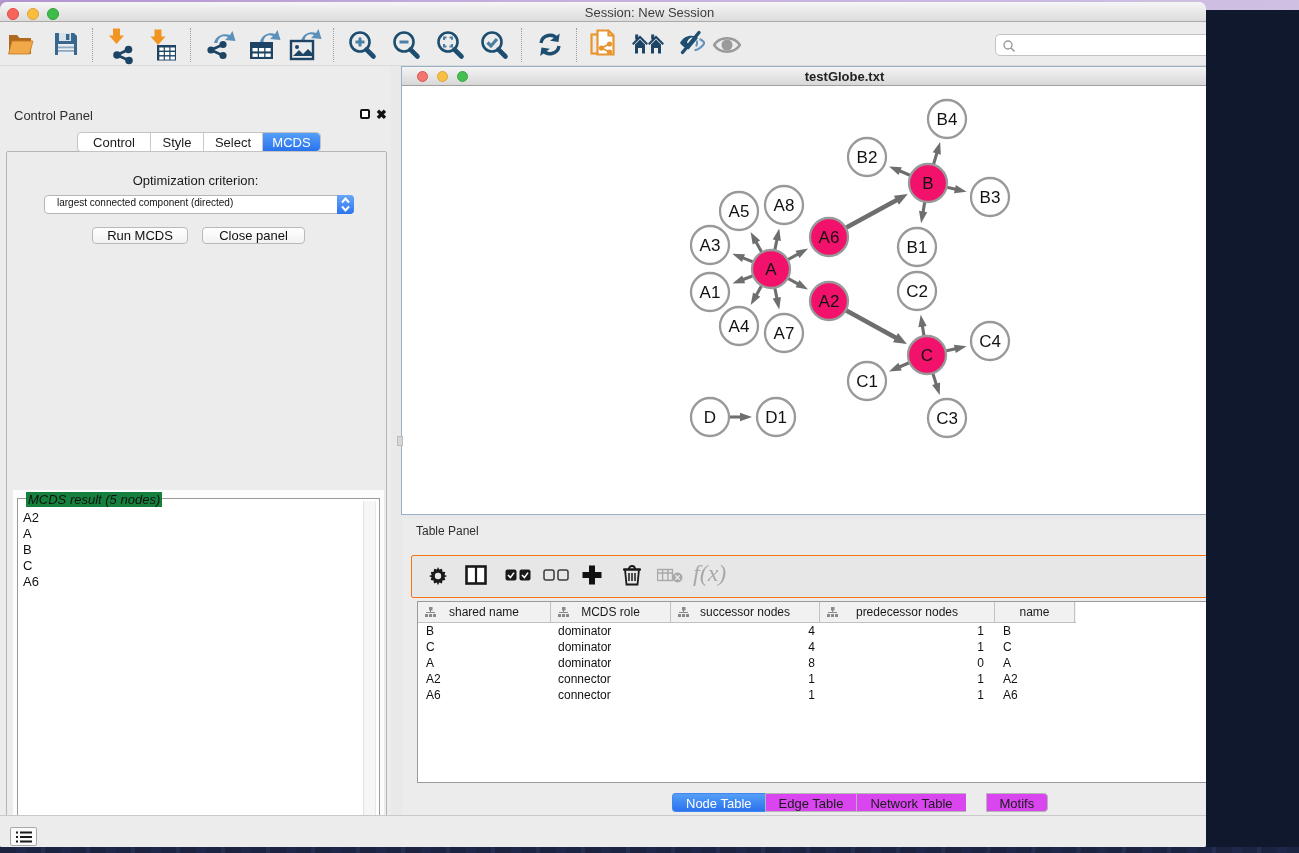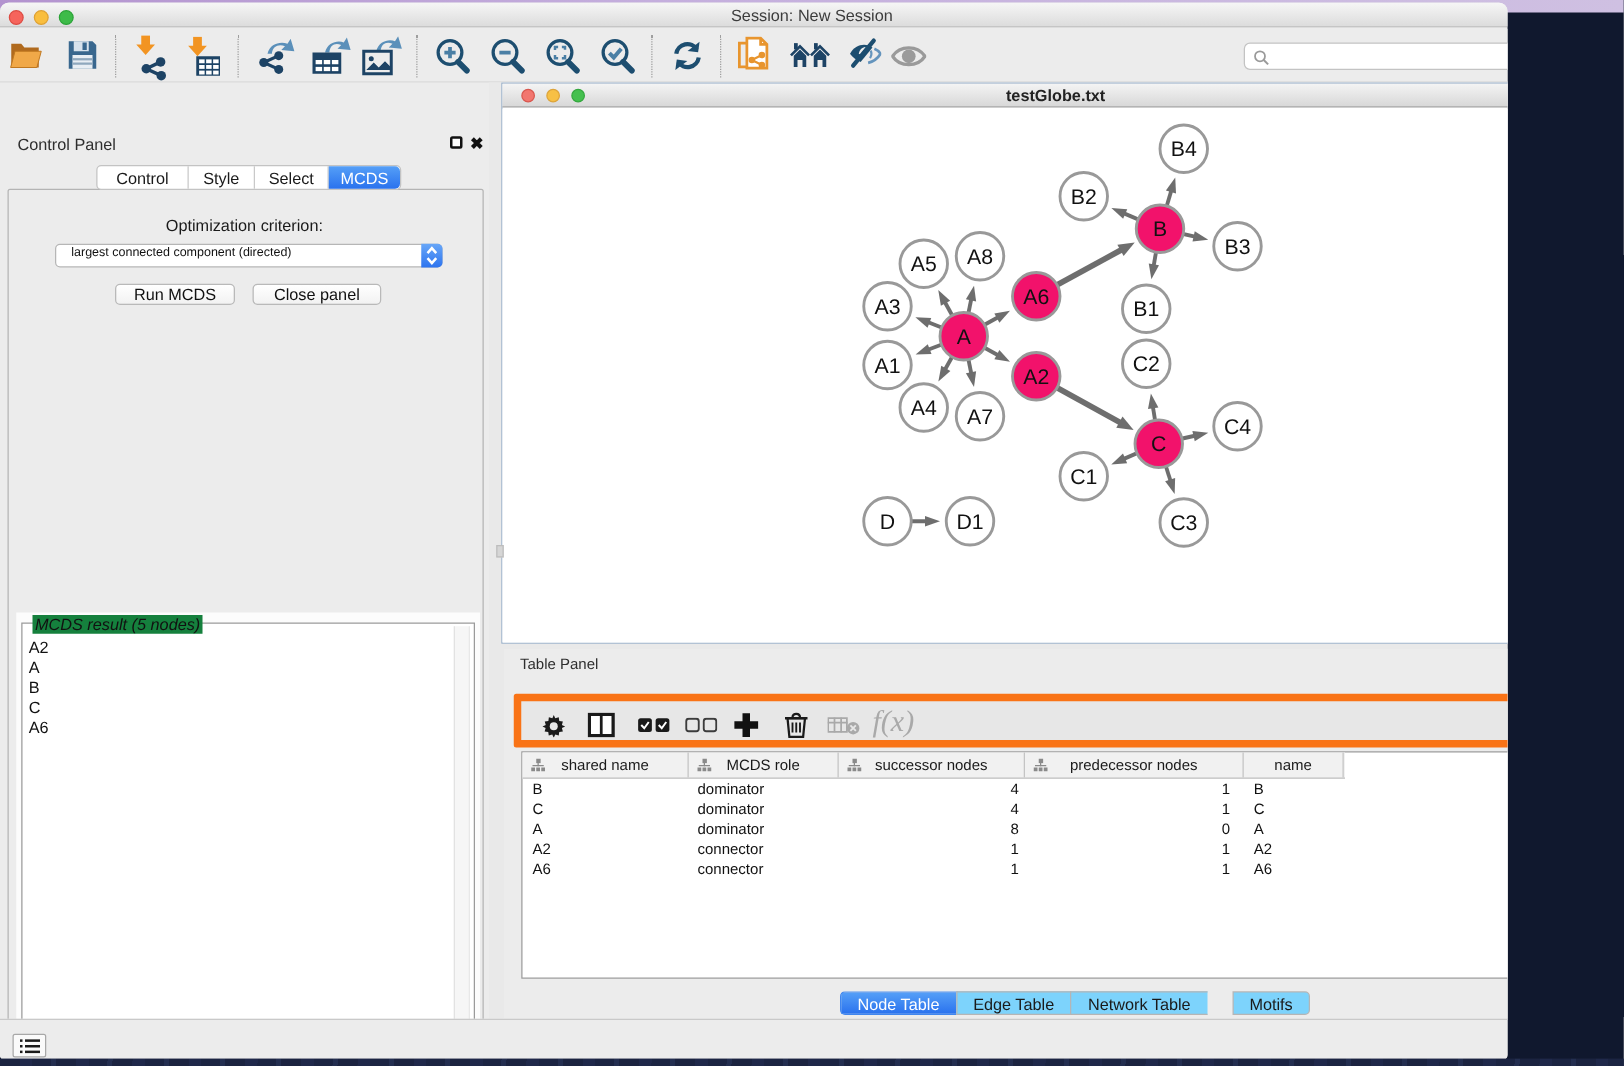--- a/index.html
+++ b/index.html
@@ -198,38 +198,38 @@
   <div id="searchbox">
           <svg style="position:absolute;left:6px;top:4px;" width="14" height="14" viewBox="0 0 14 14">
     <circle cx="6" cy="6" r="4" fill="none" stroke="#9a9a9a" stroke-width="1.4"></circle>
     <path d="M9 9 L12.5 12.5" stroke="#9a9a9a" stroke-width="1.6"></path>
           </svg>
         </div>
 </div>
 
 <style>
 #tpanel{position:absolute;left:403px;top:517px;width:896px;height:296px;background:#ececec;}
-#ttool{position:absolute;left:8px;top:36px;width:879px;height:43px;background:#e7e7e7;border:6px solid #f97316;border-radius:2px;}
+#ttool{position:absolute;left:8px;top:36px;width:879px;height:43px;background:#e7e7e7;border:1px solid #f97316;border-radius:2px;}
 #ttable{position:absolute;left:14px;top:82px;width:873px;height:182px;background:#fff;border:1px solid #9a9a9a;}
 #thead{position:absolute;left:0;top:0;width:658px;height:21px;background:#f1f1f1;border-bottom:1px solid #c0c0c0;}
 #thead .th{position:absolute;top:0;height:20px;border-right:1px solid #c4c4c4;font-size:12px;color:#1a1a1a;text-align:center;line-height:20px;}
 #thead .th:before{content:"";position:absolute;left:7px;top:5px;width:11px;height:10px;
  background:
   linear-gradient(#8a8a8a,#8a8a8a) 50% 0/3.5px 3.5px no-repeat,
   linear-gradient(#8a8a8a,#8a8a8a) 0 100%/3px 3px no-repeat,
   linear-gradient(#8a8a8a,#8a8a8a) 50% 100%/3px 3px no-repeat,
   linear-gradient(#8a8a8a,#8a8a8a) 100% 100%/3px 3px no-repeat,
   linear-gradient(#8a8a8a,#8a8a8a) 50% 50%/9px 1px no-repeat,
   linear-gradient(#8a8a8a,#8a8a8a) 50% 30%/1px 4px no-repeat;}
 #thead .th.noicon:before{display:none;}
 .trow{position:absolute;left:0;width:100%;height:16px;font-size:12px;color:#111;}
 .trow span{position:absolute;top:1px;}
 .trow .num{text-align:right;}
 #btabs{position:absolute;left:269px;top:274px;height:21px;display:flex;}
-.btab{height:19px;background:#7dd3fc;border:1px solid #b5b5b5;border-right:none;font-size:13px;color:#1a1a1a;line-height:19px;padding:0 13px;}
+.btab{height:19px;background:#d946ef;border:1px solid #b5b5b5;border-right:none;font-size:13px;color:#1a1a1a;line-height:19px;padding:0 13px;}
 .btab.last{border-right:1px solid #b5b5b5;}
 .btab.sel{background:linear-gradient(#559ff7,#2a72ee);color:#fff;border-color:#3f86ef;}
 #statusbar{position:absolute;left:0;top:813px;width:1299px;height:33px;background:#ececec;border-top:1px solid #c9c9c9;}
 .sbtn{position:absolute;background:#fafafa;border:1px solid #a8a8a8;border-radius:2px;}
 #hsplit{position:absolute;left:845px;top:513px;width:9px;height:5px;background:#d6d6d6;border:1px solid #bdbdbd;}
 </style>
 
 <div id="cpanel">
   <div class="hdr">Control Panel</div>
   <div class="minisq" style="left:360px;top:9px;"></div>

